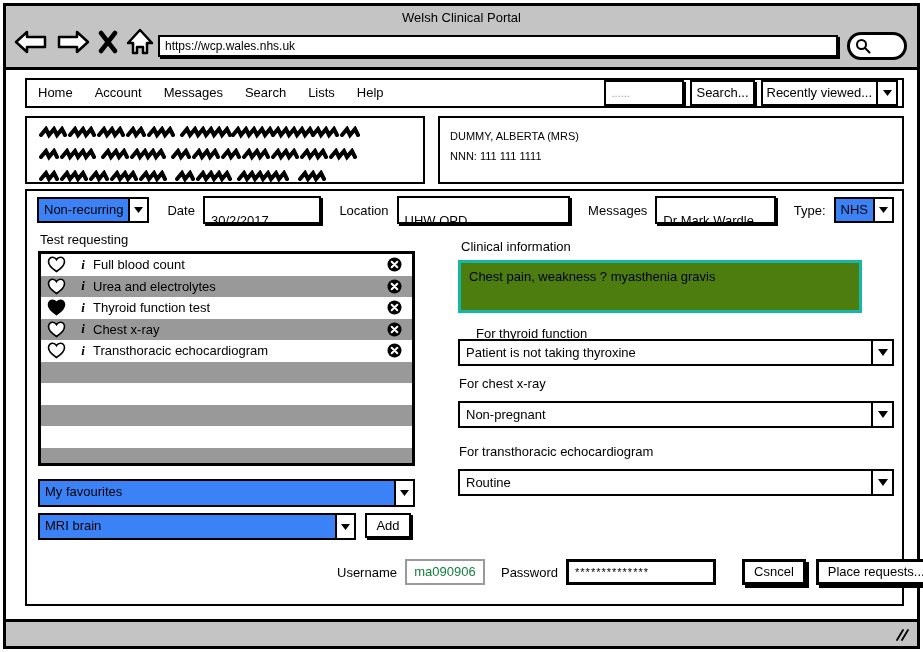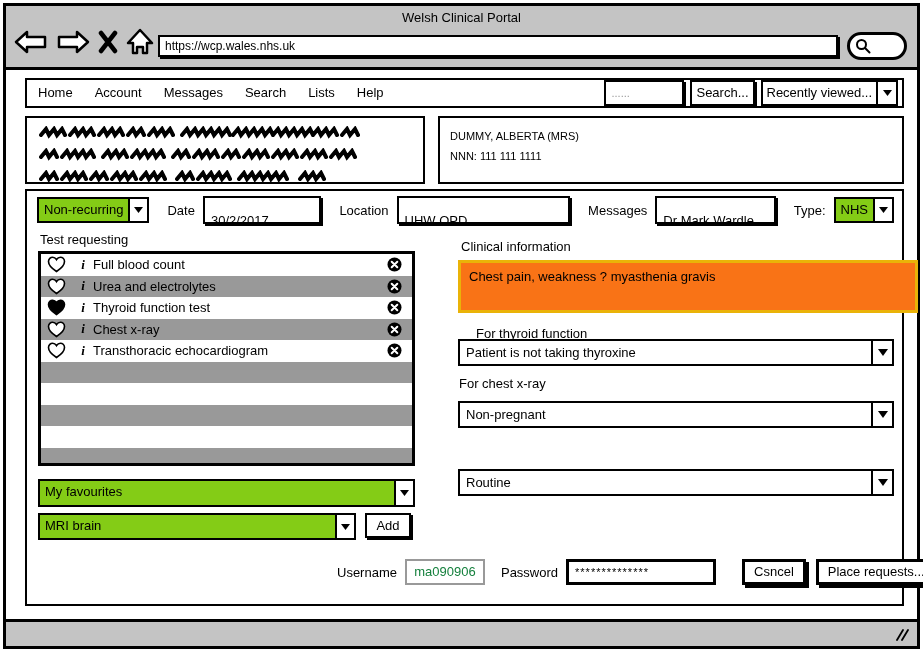--- a/index.html
+++ b/index.html
@@ -176,21 +176,21 @@
     height: 26px;
     background: #fff;
   }
   .combo .c-text {
     border: 2px solid #000;
     border-right: none;
     font-size: 13px;
     line-height: 22px;
     padding: 0 5px;
     white-space: nowrap;
-    background: #84cc16;
+    background: #3b82f6;
   }
   .combo .c-arrow {
     width: 21px;
     border: 2px solid #000;
     display: flex;
     align-items: center;
     justify-content: center;
     background: #fff;
   }
   .fld-label {
@@ -263,23 +263,23 @@
     font-size: 13px;
     line-height: 21px;
     text-align: center;
     padding: 0 8px;
   }
 
   
   .clin-textarea {
     position: absolute;
     left: 431px; top: 69px;
-    width: 460px; height: 53px;
-    border: 3px solid #eab308;
-    background: #f97316;
+    width: 404px; height: 53px;
+    border: 3px solid #14b8a6;
+    background: #4d7c0f;
     font-size: 13px;
     padding: 6px 8px;
   }
   .wide-combo {
     position: absolute;
     height: 27px;
     display: flex;
   }
   .wide-combo .c-text {
     flex: 1;
@@ -595,20 +595,21 @@
     <div class="section-label" style="left:432px; top:185px;">For chest x-ray</div>
     <div class="wide-combo" style="left:431px; top:210px; width:436px;">
       <div class="c-text">Non-pregnant</div>
       <div class="c-arrow">
         <svg width="12" height="9" viewBox="0 0 12 9">
             <path d="M1 1 L11 1 L6 8 Z" fill="#000"></path>
           </svg>
       </div>
     </div>
 
+    <div class="section-label" style="left:432px; top:253px;">For transthoracic echocardiogram</div>
     <div class="wide-combo" style="left:431px; top:278px; width:436px;">
       <div class="c-text">Routine</div>
       <div class="c-arrow">
         <svg width="12" height="9" viewBox="0 0 12 9">
             <path d="M1 1 L11 1 L6 8 Z" fill="#000"></path>
           </svg>
       </div>
     </div>
 
     <div class="credrow">

